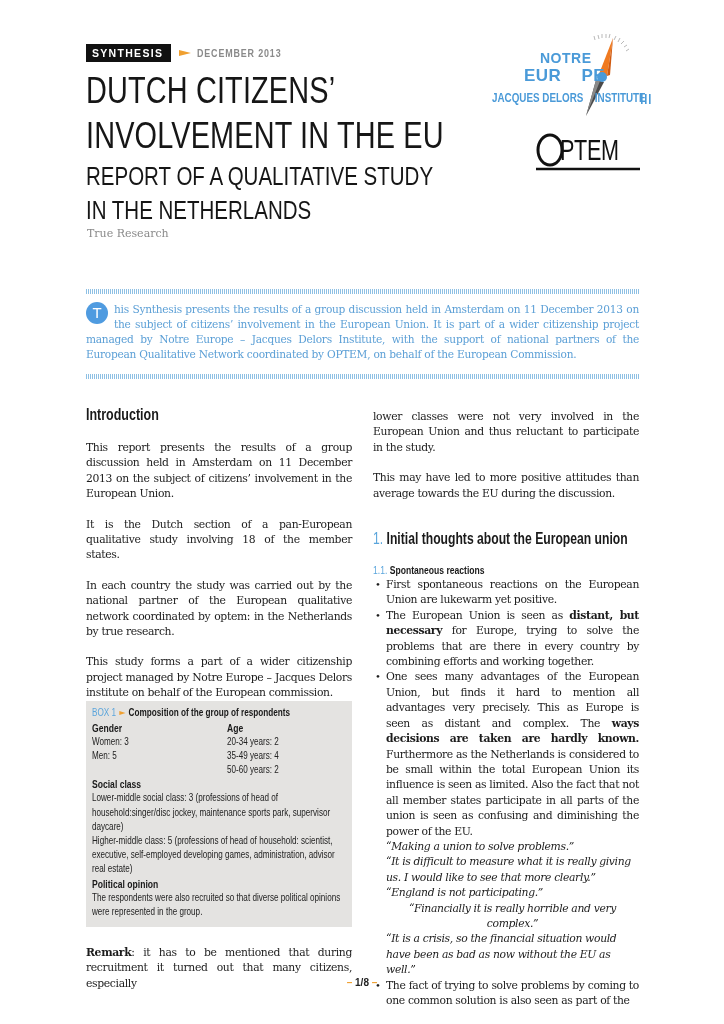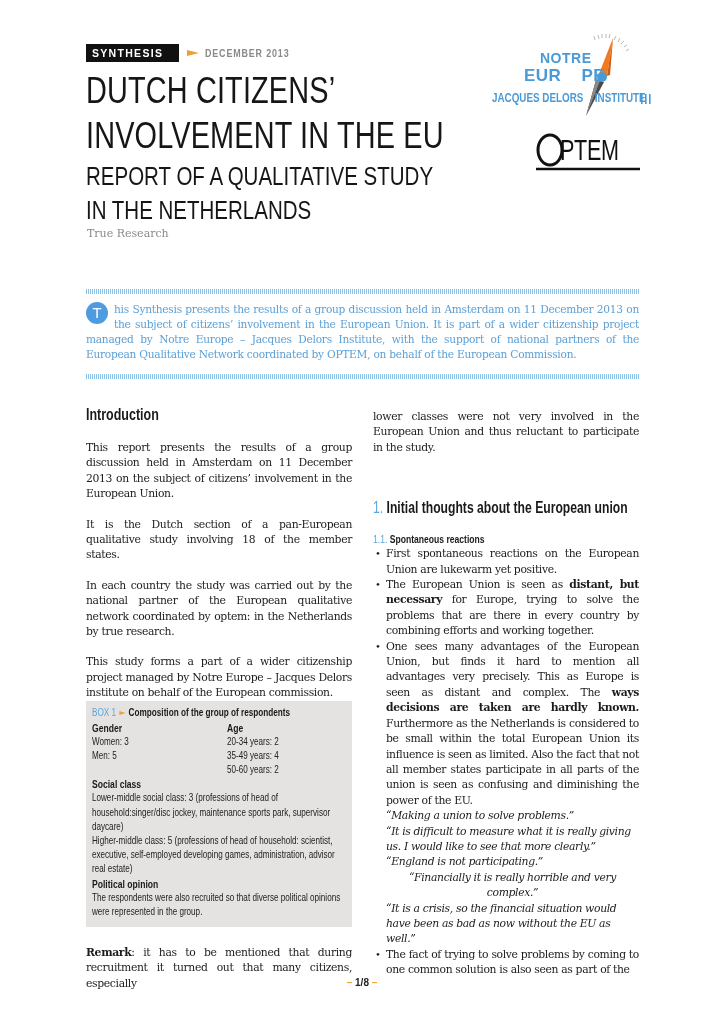--- a/index.html
+++ b/index.html
@@ -1,21 +1,21 @@
 <!DOCTYPE html>
 <html><head>
 <meta charset="utf-8">
 <style>
   * { margin: 0; padding: 0; box-sizing: border-box; }
   html, body { width: 724px; height: 1024px; background: #ffffff; overflow: hidden; }
   body { position: relative; font-family: "DejaVu Serif", serif; color: #1a1a1a; }
 
   
   .tagline { position: absolute; left: 86px; top: 44px; height: 18px; display: flex; align-items: center; }
-  .tag-synthesis { background: #111; color: #fff; font-family: "Liberation Sans", sans-serif; font-weight: bold; font-size: 10.5px; letter-spacing: 1.3px; padding: 3px 16px 2px 6px; line-height: 13px; }
+  .tag-synthesis { background: #111; color: #fff; font-family: "Liberation Sans", sans-serif; font-weight: bold; font-size: 10.5px; letter-spacing: 1.3px; padding: 3px 8px 2px 6px; line-height: 13px; }
   .tag-arrow { width: 0; height: 0; border-top: 3px solid transparent; border-bottom: 3px solid transparent; border-left: 12px solid #f0a030; margin: 0 6px 0 8px; }
   .tag-date { color: #8a8a8a; font-family: "Liberation Sans", sans-serif; font-weight: bold; font-size: 10.5px; letter-spacing: 1px; transform: scaleX(0.85); transform-origin: left; }
 
   .title { position: absolute; left: 86px; top: 68px; width: 380px; font-family: "Liberation Sans", sans-serif; color: #161616; }
   .title-main { font-size: 37px; line-height: 45px; letter-spacing: 0.2px; transform: scaleX(0.78); transform-origin: left; white-space: nowrap; }
   .title-sub { font-size: 25px; line-height: 32px; margin-top: 2px; transform: scaleX(0.82); transform-origin: left; white-space: nowrap; }
   .author { position: absolute; left: 87px; top: 227px; font-size: 11px; color: #8a8a8a; font-family: "DejaVu Serif", serif; }
 
   
   .logo-ne { position: absolute; left: 486px; top: 28px; width: 170px; height: 90px; }
@@ -172,20 +172,21 @@
       <div class="box-text">The respondents were also recruited so that diverse political opinions were represented in the group.</div>
     </div>
   </div>
 
   <p class="p remark"><b>Remark</b><span>: it has to be mentioned that during recruitment it turned out that many citizens, especially</span></p>
 </div>
 
 <div class="col-right">
   <p class="p">lower classes were not very involved in the European Union and thus reluctant to participate in the study.</p>
   <div class="gap"></div>
+  <p class="p">This may have led to more positive attitudes than average towards the EU during the discussion.</p>
 
   <div class="h1"><span class="h1-num">1.</span> <span>Initial thoughts about the European union</span></div>
 
   <div class="h2"><span class="h2-num">1.1.</span> <span>Spontaneous reactions</span></div>
 
   <ul class="bullets p">
     <li>First spontaneous reactions on the European Union are lukewarm yet positive.</li>
     <li><span>The European Union is seen as </span><b>distant, but necessary</b><span> for Europe, trying to solve the problems that are there in every country by combining efforts and working together.</span></li>
     <li>
       <span>One sees many advantages of the European Union, but finds it hard to mention all advantages very precisely. This as Europe is seen as distant and complex. The </span><b>ways decisions are taken are hardly known.</b><span> Furthermore as the Netherlands is considered to be small within the total European Union its influence is seen as limited. Also the fact that not all member states participate in all parts of the union is seen as confusing and diminishing the power of the EU.</span>

